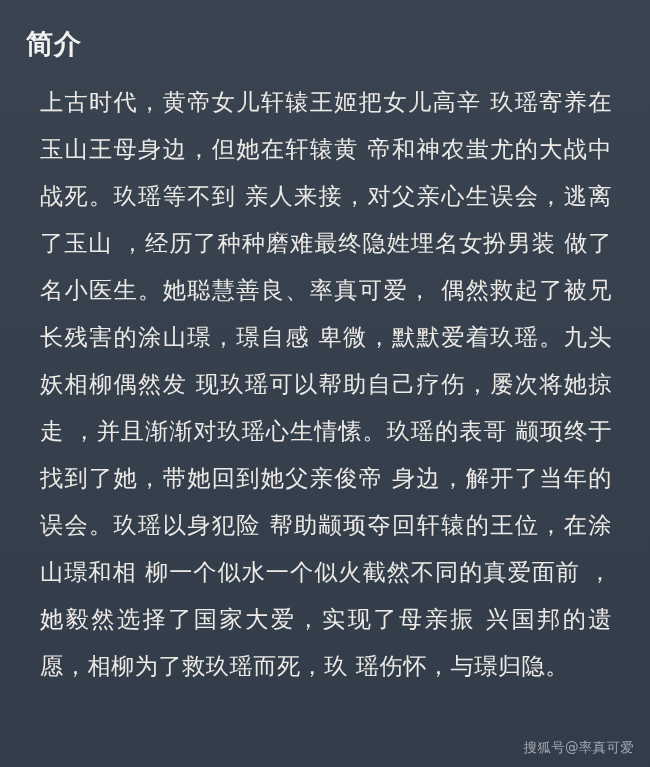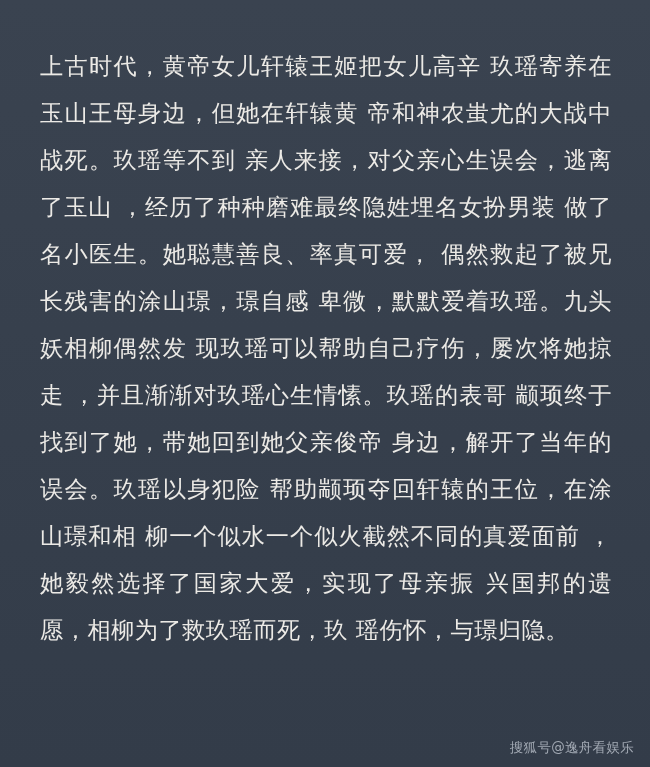--- a/index.html
+++ b/index.html
@@ -49,15 +49,16 @@
     font-size: 13.5px;
     letter-spacing: 0.3px;
     font-family: "DejaVu Sans", "Liberation Sans", sans-serif;
     opacity: 0.95;
   }
 </style>
 </head>
 <body>
 
 <div class="page">
+  <h1 class="title">简介</h1>
   <p class="body-text">上古时代，黄帝女儿轩辕王姬把女儿高辛 玖瑶寄养在玉山王母身边，但她在轩辕黄 帝和神农蚩尤的大战中战死。玖瑶等不到 亲人来接，对父亲心生误会，逃离了玉山 ，经历了种种磨难最终隐姓埋名女扮男装 做了名小医生。她聪慧善良、率真可爱， 偶然救起了被兄长残害的涂山璟，璟自感 卑微，默默爱着玖瑶。九头妖相柳偶然发 现玖瑶可以帮助自己疗伤，屡次将她掠走 ，并且渐渐对玖瑶心生情愫。玖瑶的表哥 颛顼终于找到了她，带她回到她父亲俊帝 身边，解开了当年的误会。玖瑶以身犯险 帮助颛顼夺回轩辕的王位，在涂山璟和相 柳一个似水一个似火截然不同的真爱面前 ，她毅然选择了国家大爱，实现了母亲振 兴国邦的遗愿，相柳为了救玖瑶而死，玖 瑶伤怀，与璟归隐。</p>
-  <div class="watermark">搜狐号@逸舟看娱乐</div>
+  <div class="watermark">搜狐号@率真可爱</div>
 </div>
 
 </body></html>

